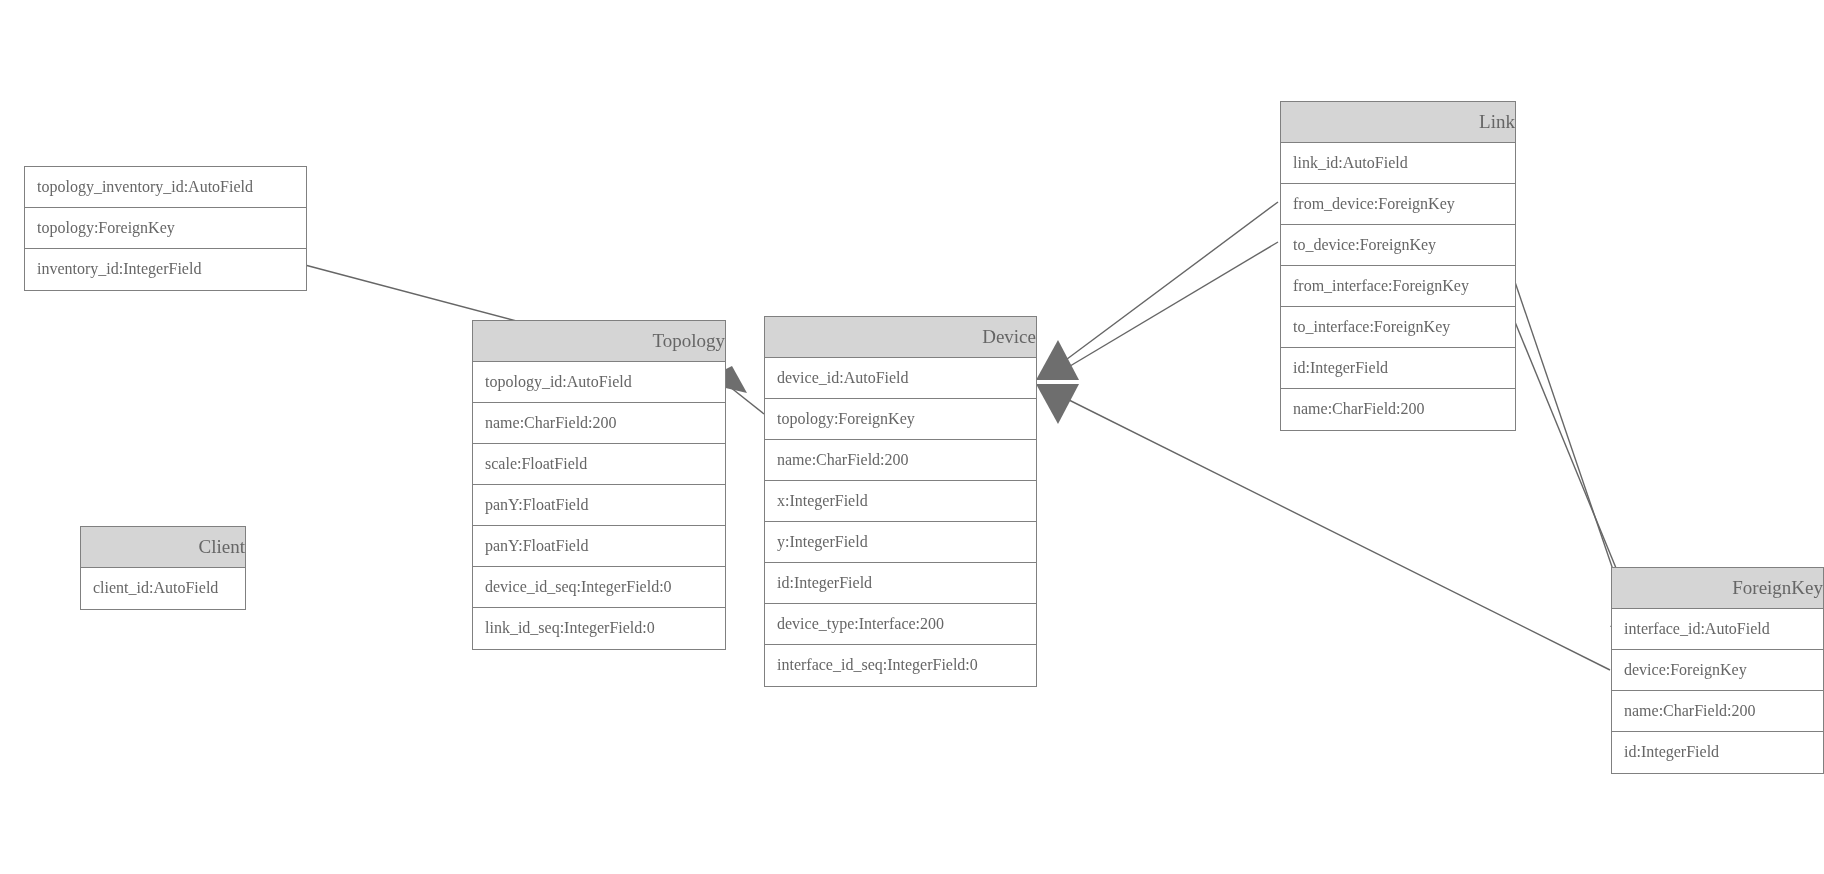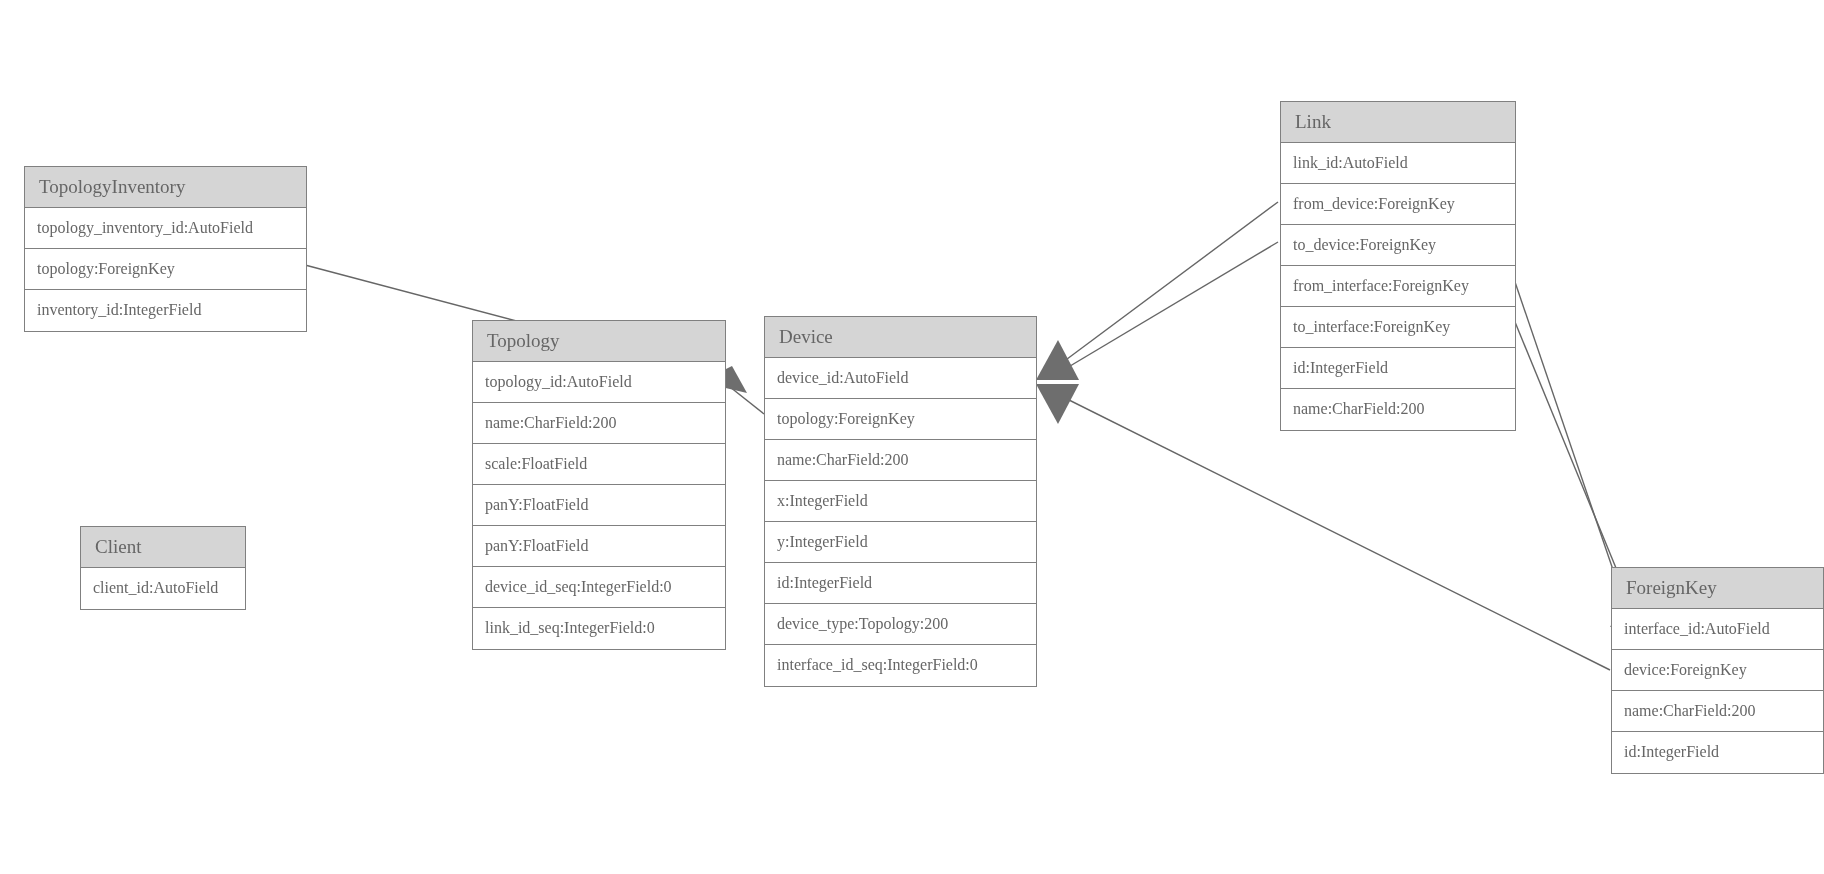--- a/index.html
+++ b/index.html
@@ -37,20 +37,21 @@
     box-sizing: border-box;
     background: #d5d5d5;
     border-bottom: 1px solid #808080;
     color: #666666;
     font-size: 19px;
     line-height: 40px;
     height: 41px;
     padding: 0 0 0 14px;
     white-space: nowrap;
     overflow: hidden;
+    text-align: right;
   }
   .entity-field {
     box-sizing: border-box;
     border-bottom: 1px solid #808080;
     color: #666666;
     font-size: 16px;
     line-height: 40px;
     height: 41px;
     padding: 0 0 0 12px;
     background: #ffffff;
@@ -91,21 +92,20 @@
 
       <polygon points="1036,380 1058,340 1079,380"></polygon>
 
       <polygon points="1036,384 1058,424 1079,384"></polygon>
 
       <polygon points="1610,627 1632,588 1645,620"></polygon>
     </g>
   </svg>
 
   <div class="entity" style="left:24px; top:166px; width:283px;">
-    <div class="entity-header">TopologyInventory</div>
     <div class="entity-field">topology_inventory_id:AutoField</div>
     <div class="entity-field">topology:ForeignKey</div>
     <div class="entity-field">inventory_id:IntegerField</div>
   </div>
 
   <div class="entity" style="left:472px; top:320px; width:254px;">
     <div class="entity-header">Topology</div>
     <div class="entity-field">topology_id:AutoField</div>
     <div class="entity-field">name:CharField:200</div>
     <div class="entity-field">scale:FloatField</div>
@@ -121,21 +121,21 @@
   </div>
 
   <div class="entity" style="left:764px; top:316px; width:273px;">
     <div class="entity-header">Device</div>
     <div class="entity-field">device_id:AutoField</div>
     <div class="entity-field">topology:ForeignKey</div>
     <div class="entity-field">name:CharField:200</div>
     <div class="entity-field">x:IntegerField</div>
     <div class="entity-field">y:IntegerField</div>
     <div class="entity-field">id:IntegerField</div>
-    <div class="entity-field">device_type:Topology:200</div>
+    <div class="entity-field">device_type:Interface:200</div>
     <div class="entity-field">interface_id_seq:IntegerField:0</div>
   </div>
 
   <div class="entity" style="left:1280px; top:101px; width:236px;">
     <div class="entity-header">Link</div>
     <div class="entity-field">link_id:AutoField</div>
     <div class="entity-field">from_device:ForeignKey</div>
     <div class="entity-field">to_device:ForeignKey</div>
     <div class="entity-field">from_interface:ForeignKey</div>
     <div class="entity-field">to_interface:ForeignKey</div>

